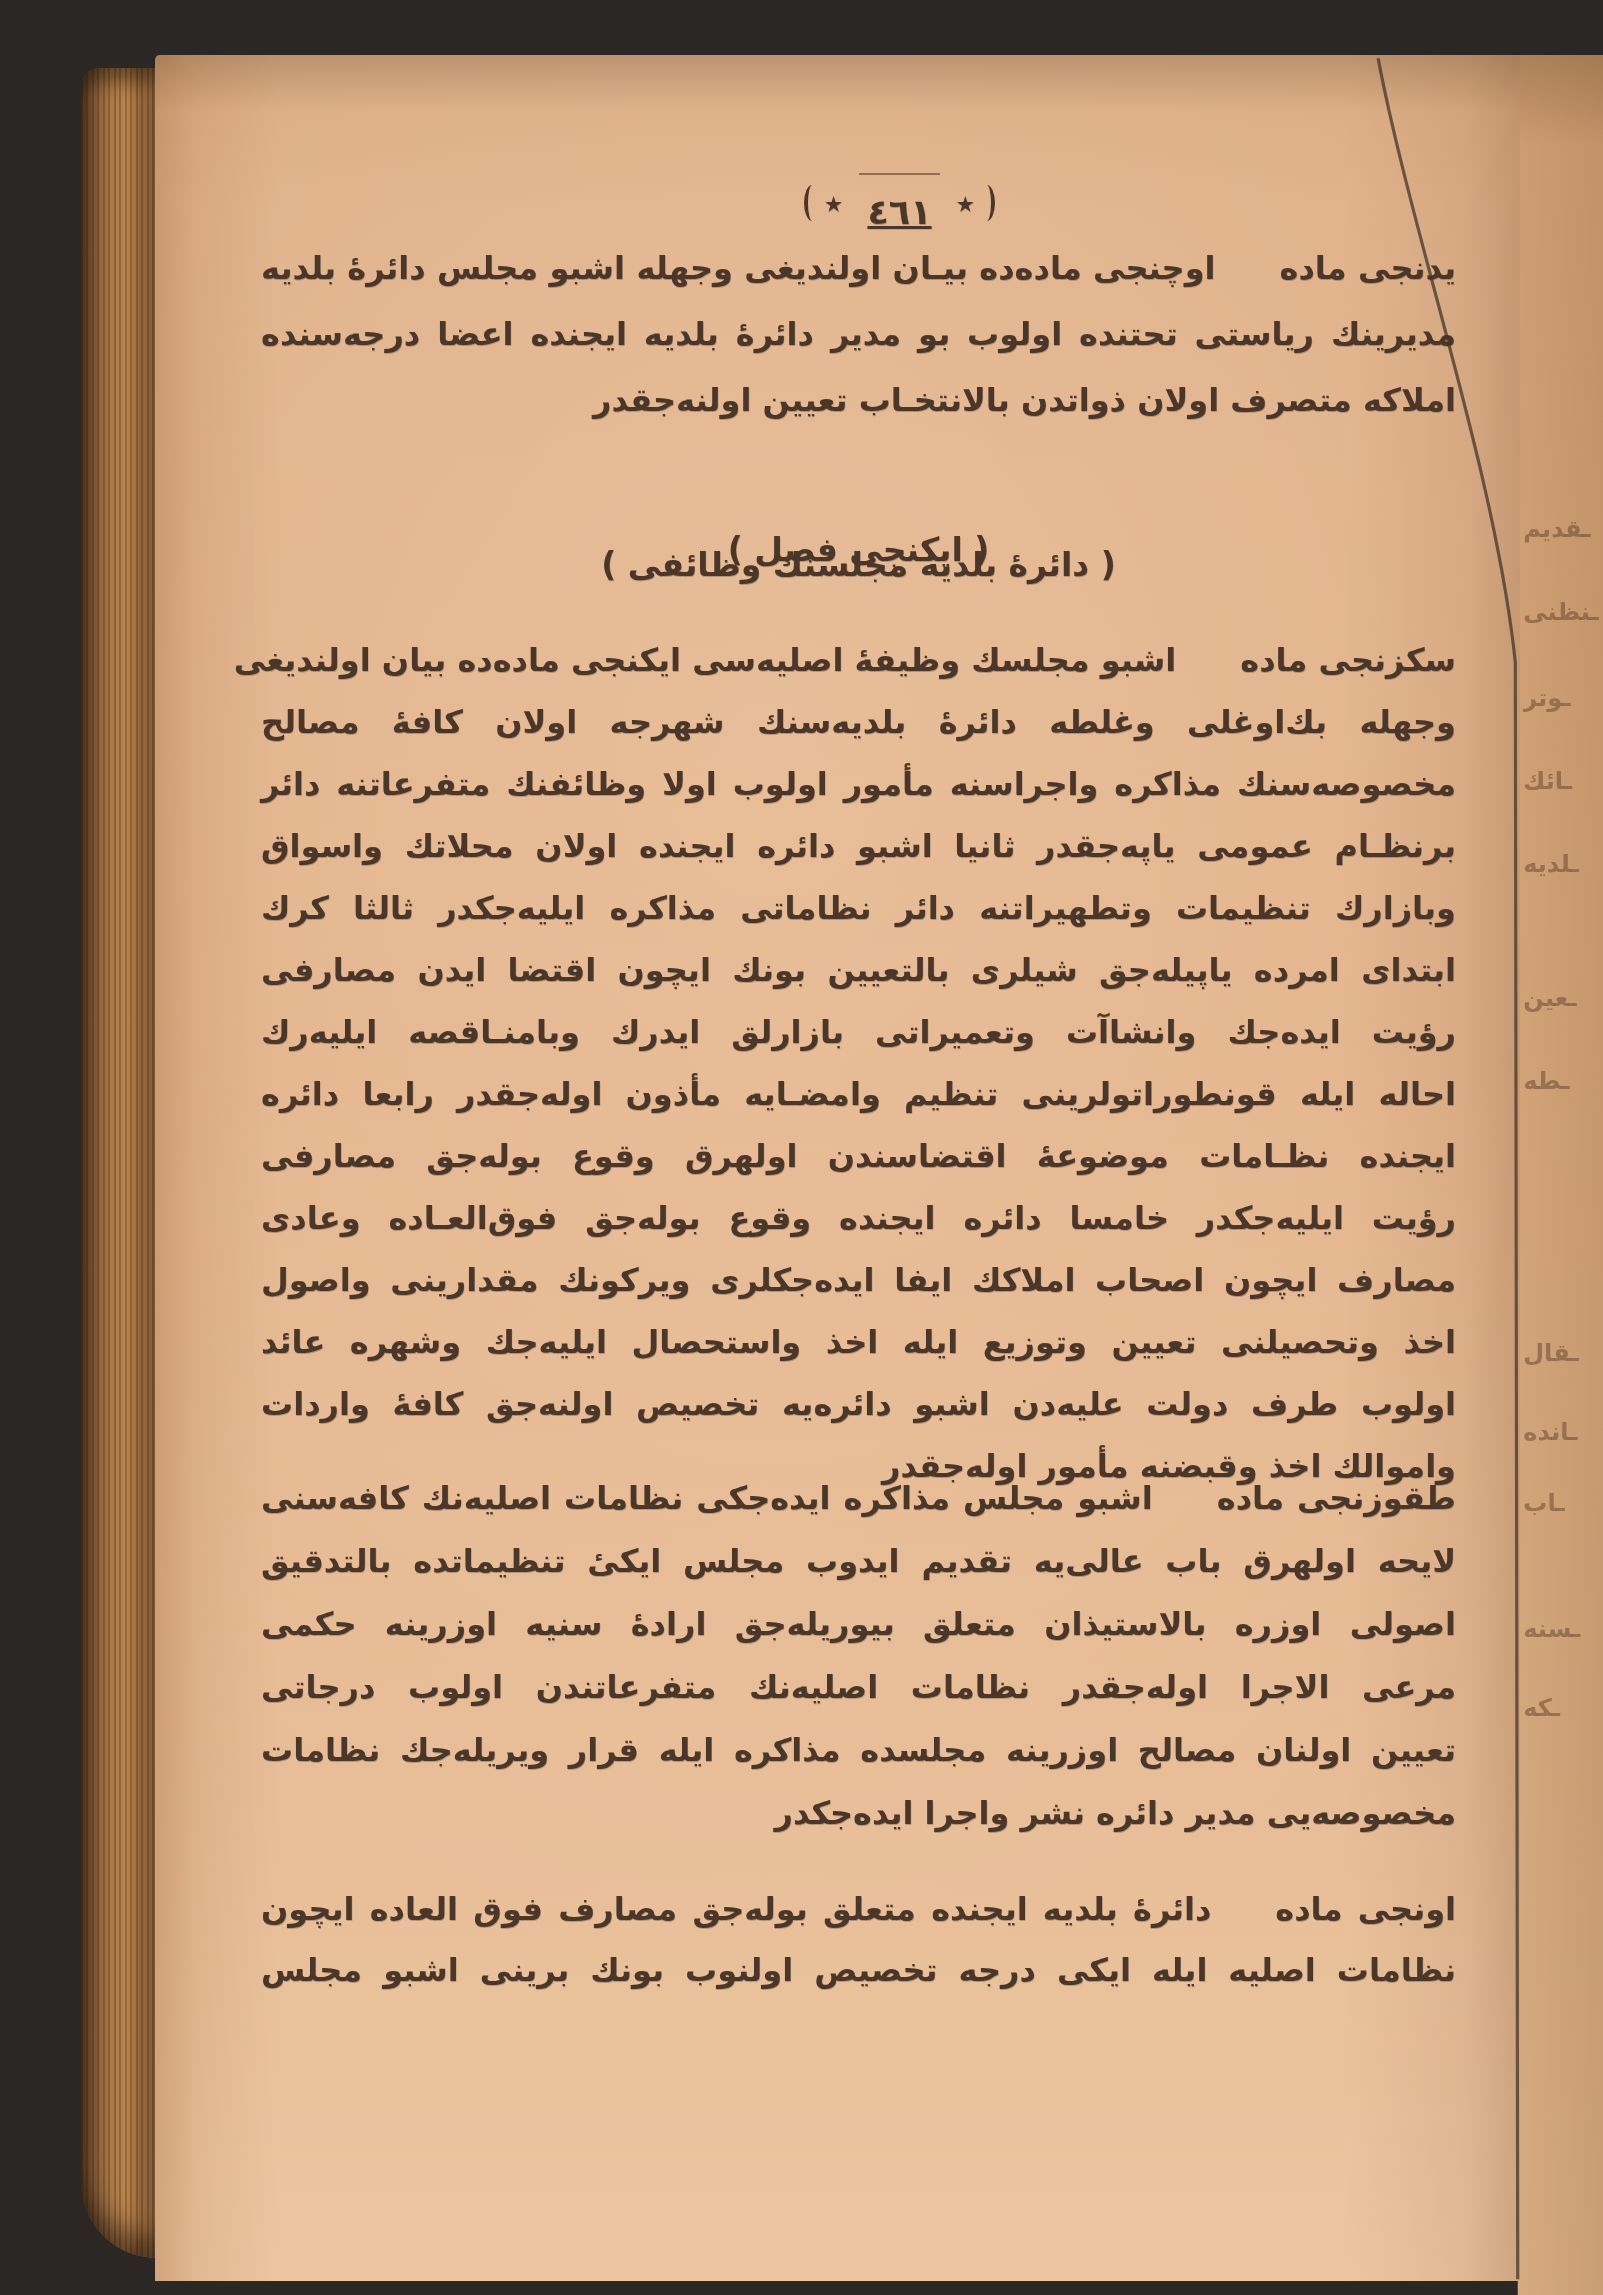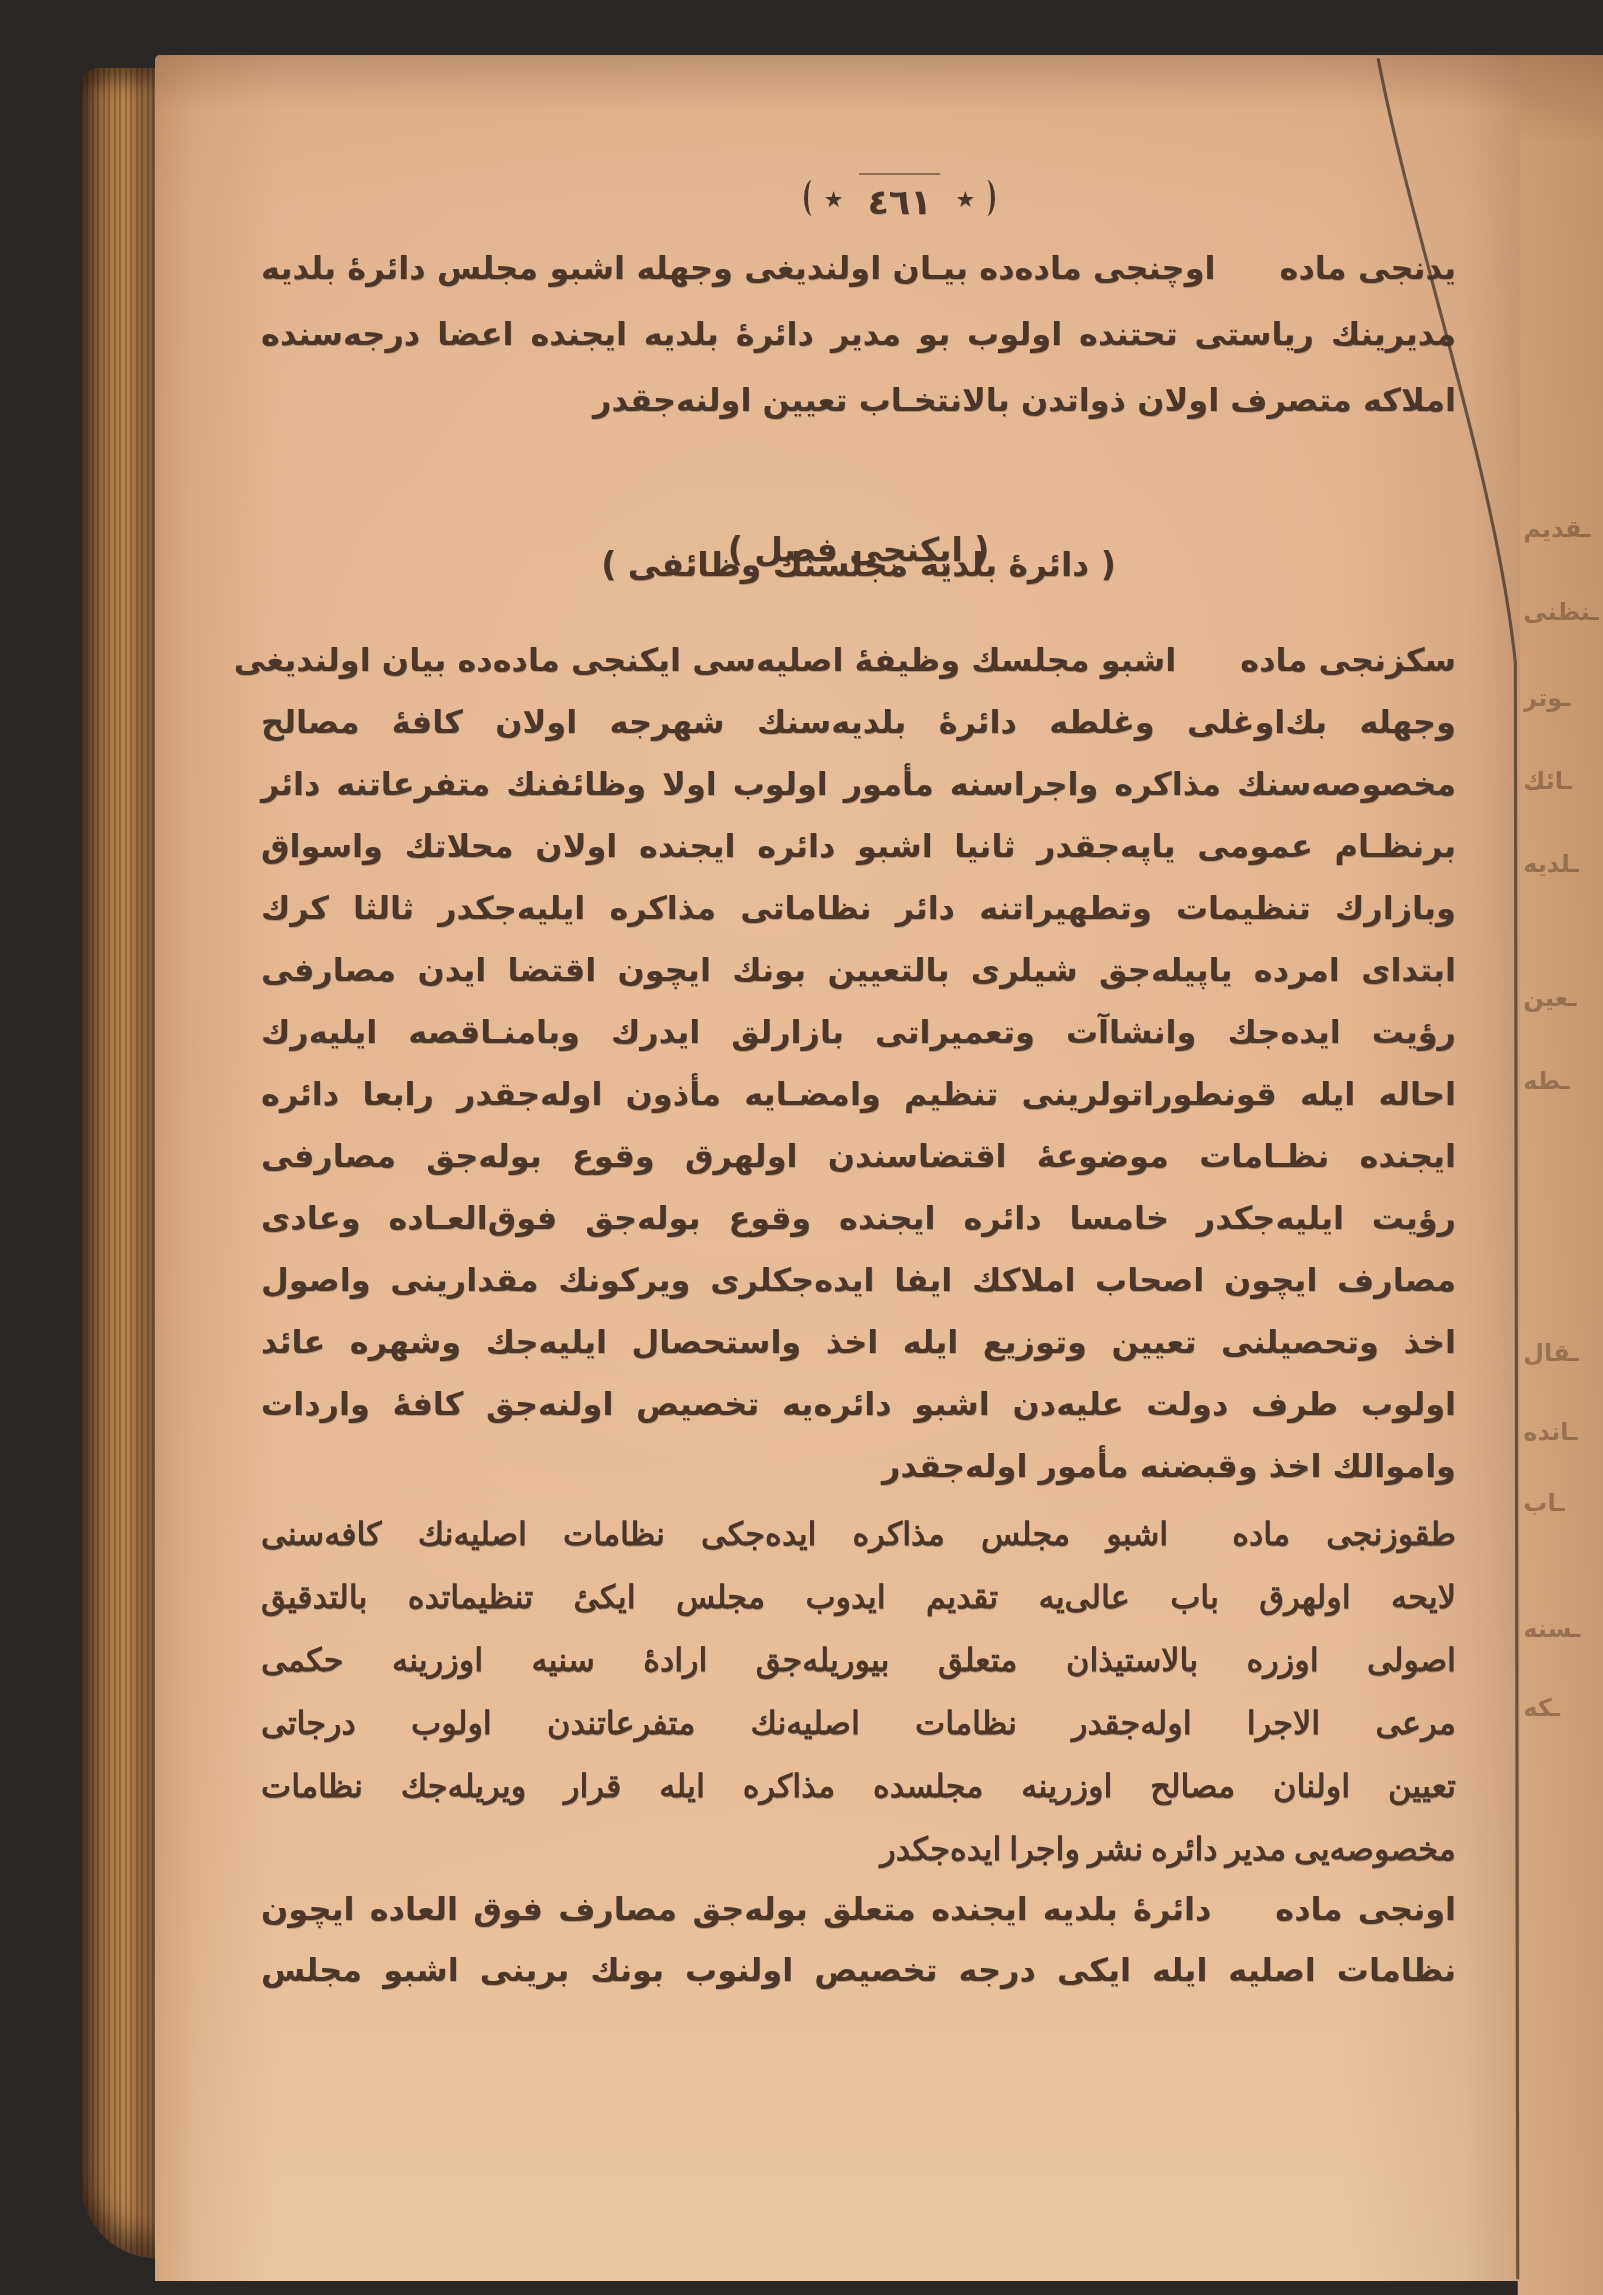--- a/index.html
+++ b/index.html
@@ -54,37 +54,37 @@
   .content{
     position:absolute;left:106px;top:0;width:1195px;height:2226px;
     color:#4a3729;font-weight:bold;
     text-shadow:0.5px 0.6px 0 rgba(74,55,40,.30);
   }
   .pagenum-row{
     position:absolute;top:118px;left:0;width:100%;
     display:flex;justify-content:center;align-items:center;gap:16px;
     direction:ltr;transform:translateX(41px);
   }
-  .pagenum{font-size:35px;letter-spacing:3.2px;border-top:2.4px solid rgba(74,55,40,.55);padding:7px 8px 0;}
+  .pagenum{font-size:35px;letter-spacing:3.2px;border-top:2.4px solid rgba(74,55,40,.55);padding:17px 8px 0;text-decoration:underline;}
   .orn{font-size:36px;display:inline-flex;align-items:center;gap:3.2px;}
   .orn-left::before,.orn-right::after{
     content:"";display:inline-block;width:12.6px;height:36px;
   }
   .orn-left::before{border-left:4.7px solid #4a3729;border-radius:50%/50%;}
   .orn-right::after{border-right:4.7px solid #4a3729;border-radius:50%/50%;}
 
   .para{position:absolute;left:0;width:100%;}
   .t-line{
     white-space:nowrap;font-size:32px;
     text-align:justify;text-align-last:justify;
   }
   .t-line.short{text-align-last:right;}
   .p1{top:180px;} .p1 .t-line{line-height:66px;}
   .p2{top:574px;} .p2 .t-line{line-height:62px;}
-  .p3{top:1448px;font-family:Liberation Serif, serif;} .p3 .t-line{line-height:63px;}
+  .p3{top:1412px;} .p3 .t-line{line-height:63px;}
   .p4{top:1824px;} .p4 .t-line{line-height:61px;}
   .heading{position:absolute;left:0;width:100%;text-align:center;font-size:33px;white-space:nowrap;}
   .h1{top:439px;margin-top:36px;}
   .h2{top:490px;}
 </style>
 </head>
 <body>
 
 <div class="scene">
 

